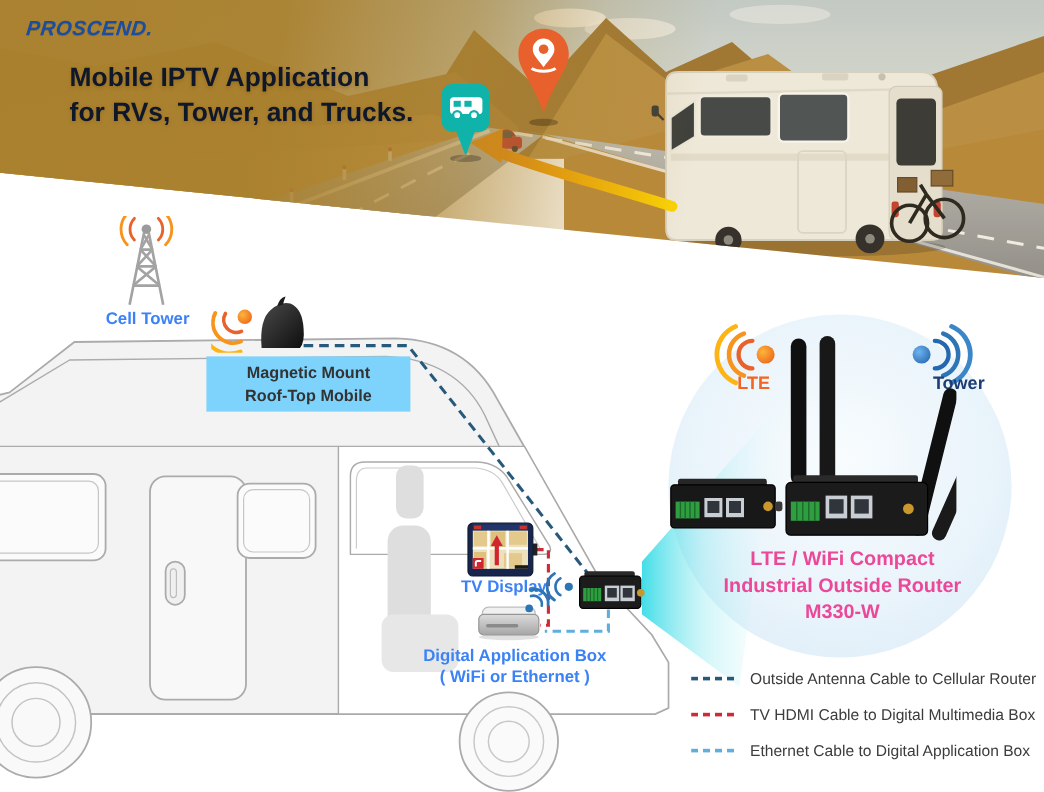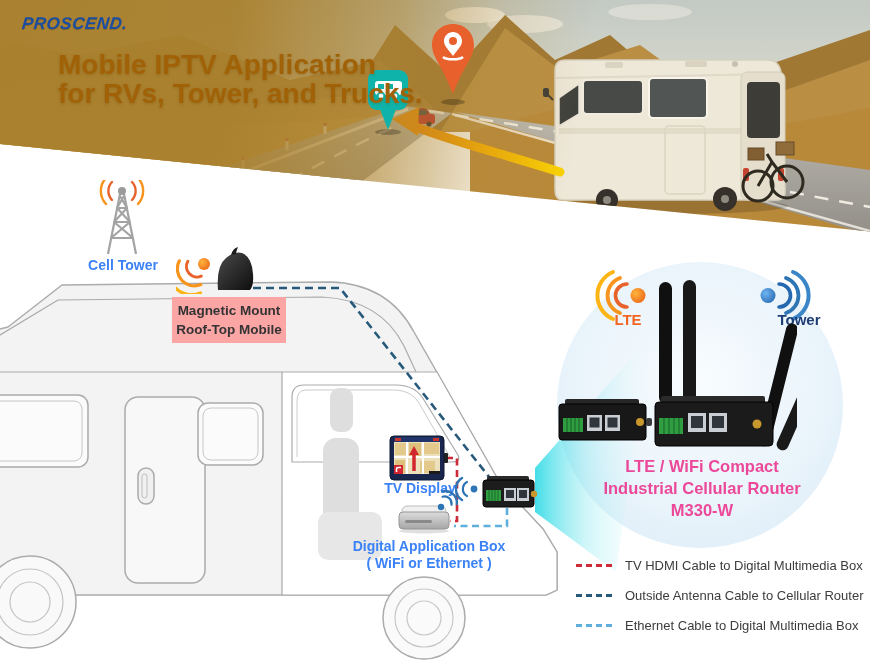--- a/index.html
+++ b/index.html
@@ -11,29 +11,29 @@
            clip-path:polygon(0 0, 100% 0, 100% 96.5%, 0 60%); }
   .photo svg { position:absolute; left:0; top:0; }
   .gold-overlay { position:absolute; left:0; top:0; width:100%; height:100%;
      background:linear-gradient(99deg, rgba(169,128,45,0.98) 0%, rgba(169,128,45,0.95) 26%,
                 rgba(172,132,50,0.62) 44%, rgba(176,138,55,0.18) 56%, rgba(176,138,55,0) 66%); }
   .warm-tint { position:absolute; left:0; top:0; width:100%; height:100%;
      background:rgba(196,146,52,0.10); }
   .logo { position:absolute; left:22px; top:14px; font-size:17px; font-weight:bold;
      font-style:italic; letter-spacing:.5px; color:#1B4DA1; transform:skewX(-6deg);
      text-shadow:0 1px 0 rgba(0,0,0,0.18); }
-  .banner-title { position:absolute; left:58px; top:50px; color:#a16207; font-weight:bold;
-     font-size:28px; line-height:29px; text-shadow:0 1px 3px rgba(90,60,0,0.25); }
+  .banner-title { position:absolute; left:58px; top:50px; color:#0f172a; font-weight:bold;
+     font-size:22px; line-height:29px; text-shadow:0 1px 3px rgba(90,60,0,0.25); }
   .pin { position:absolute; }
 
   
   .lbl { position:absolute; color:#3b82f6; font-weight:bold; font-size:14px;
          line-height:17px; text-align:center; }
-  .antenna-label { position:absolute; left:172px; top:297px; width:114px; padding:4px 2px;
-     background:#fca5a5; color:#333; font-weight:bold; font-size:13.5px; line-height:19px;
+  .antenna-label { position:absolute; left:172px; top:297px; width:170px; padding:4px 2px;
+     background:#7dd3fc; color:#333; font-weight:bold; font-size:13.5px; line-height:19px;
      text-align:center; }
 
   
   .big-circle { position:absolute; left:557px; top:262px; width:286px; height:286px;
      border-radius:50%;
      background:radial-gradient(circle at 50% 42%, #F8FCFE 0%, #EAF4FB 55%, #D9EBF7 100%); }
   .lte-text  { position:absolute; left:600px; top:311px; width:56px; text-align:center;
      color:#F26522; font-weight:bold; font-size:15px; }
   .wifi-text { position:absolute; left:768px; top:311px; width:62px; text-align:center;
      color:#1E3D74; font-weight:bold; font-size:15px; }
@@ -387,32 +387,32 @@
     <path d="M19 140 V156 M24 140 V156 M29 140 V156 M34 140 V156" stroke="#1C6B2A" stroke-width="1.2"></path>
     <rect x="43" y="135" width="18" height="19" fill="#C9CED4"></rect>
     <rect x="46" y="138" width="12" height="12" fill="#2F353B"></rect>
     <rect x="64" y="135" width="18" height="19" fill="#C9CED4"></rect>
     <rect x="67" y="138" width="12" height="12" fill="#2F353B"></rect>
     <circle cx="112" cy="146" r="4.5" fill="#C9972C"></circle>
   </svg>
 
   <div class="product-name">
     <div>LTE / WiFi Compact</div>
-    <div>Industrial Cellular Router</div>
+    <div>Industrial Outside Router</div>
     <div>M330-W</div>
   </div>
 
   <div class="legend">
+    <div class="legend-row">
+      <div class="legend-dash dash-navy"></div>
+      <div class="legend-label">Outside Antenna Cable to Cellular Router</div>
+    </div>
     <div class="legend-row">
       <div class="legend-dash dash-red"></div>
       <div class="legend-label">TV HDMI Cable to Digital Multimedia Box</div>
     </div>
     <div class="legend-row">
-      <div class="legend-dash dash-navy"></div>
-      <div class="legend-label">Outside Antenna Cable to Cellular Router</div>
-    </div>
-    <div class="legend-row">
       <div class="legend-dash dash-blue"></div>
-      <div class="legend-label">Ethernet Cable to Digital Multimedia Box</div>
+      <div class="legend-label">Ethernet Cable to Digital Application Box</div>
     </div>
   </div>
 
 </div>
 
 </body></html>

